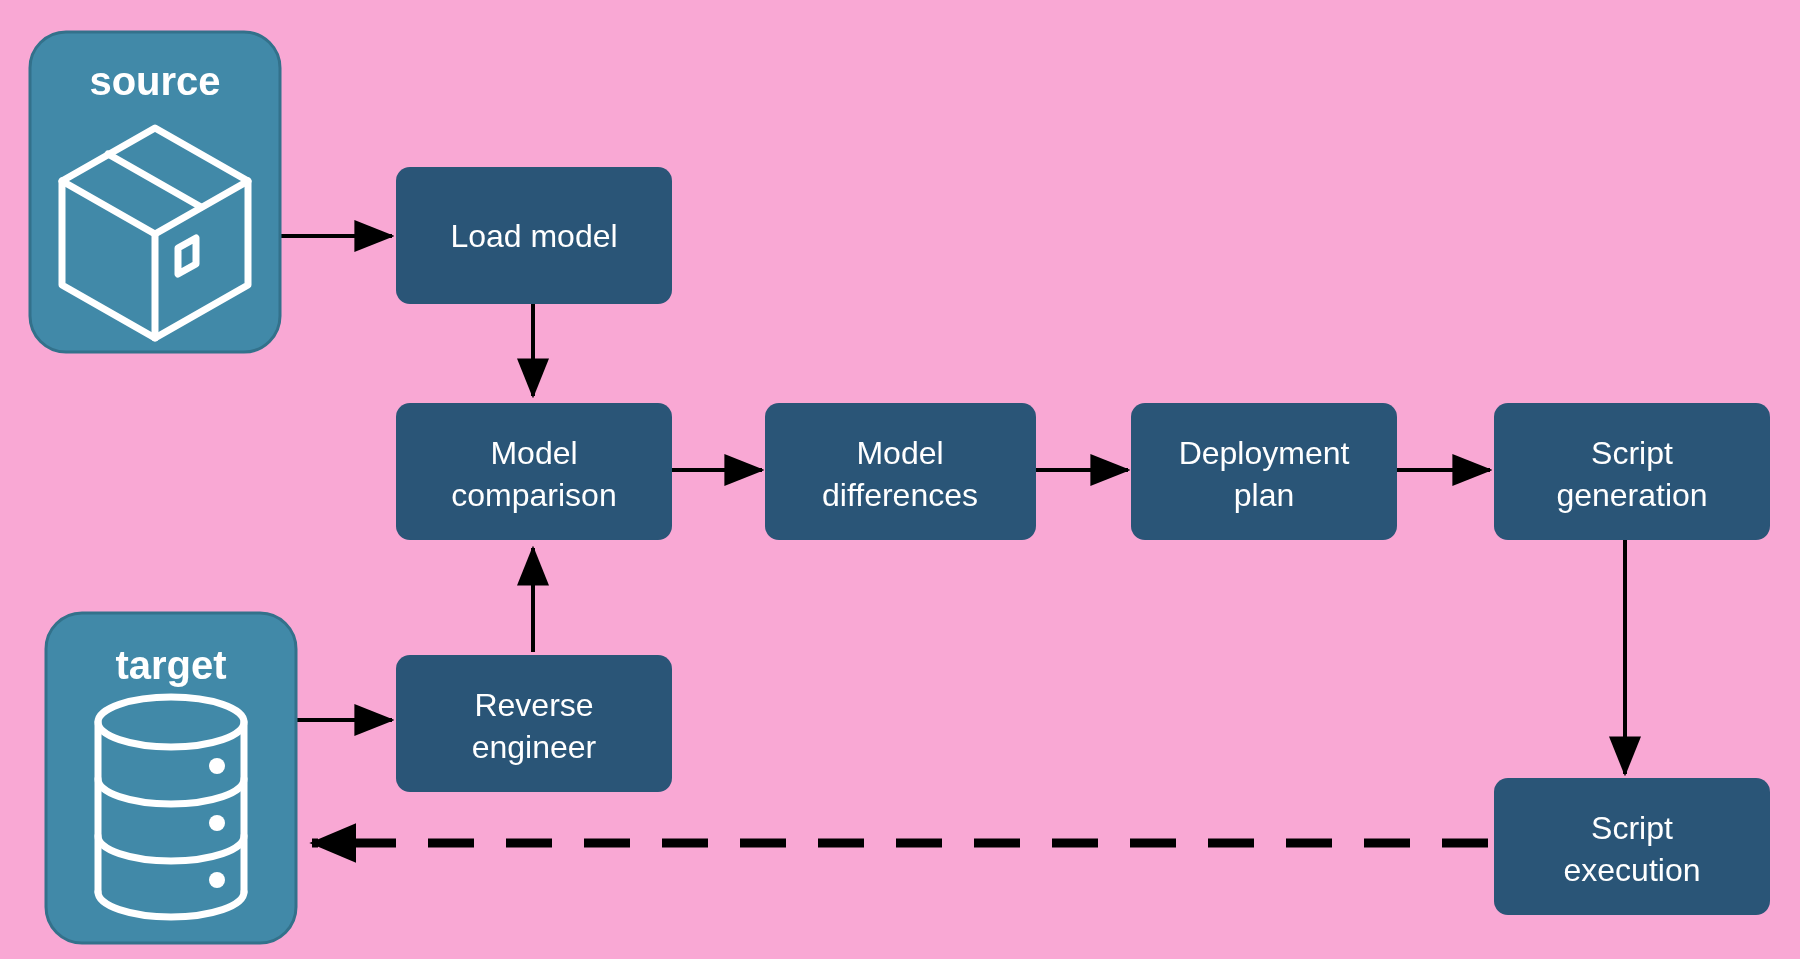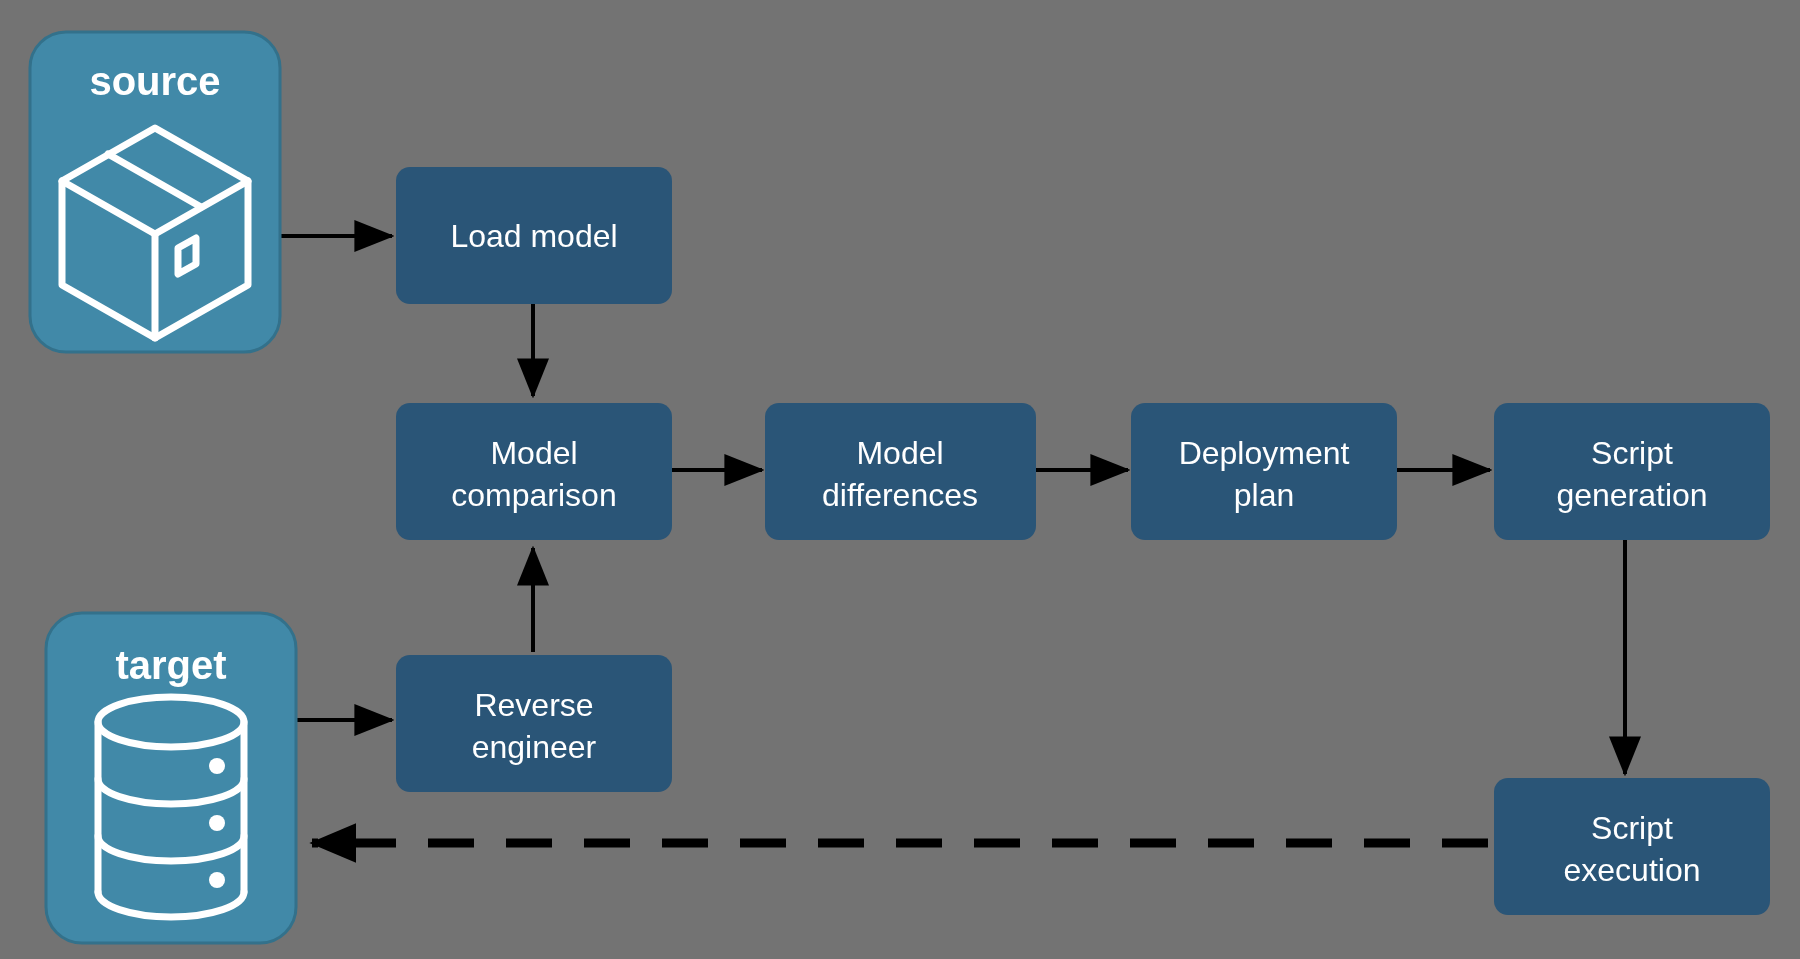--- a/index.html
+++ b/index.html
@@ -10,21 +10,21 @@
   body {
     width: 1800px;
     height: 959px;
     overflow: hidden;
     font-family: "Liberation Sans", sans-serif;
   }
   #diagram-root {
     position: relative;
     width: 1800px;
     height: 959px;
-    background: #737373;
+    background: #f9a8d4;
   }
   svg#flow {
     display: block;
     width: 1800px;
     height: 959px;
   }
   .endpoint-rect {
     fill: #4189a8;
     stroke: #33718b;
     stroke-width: 3;

